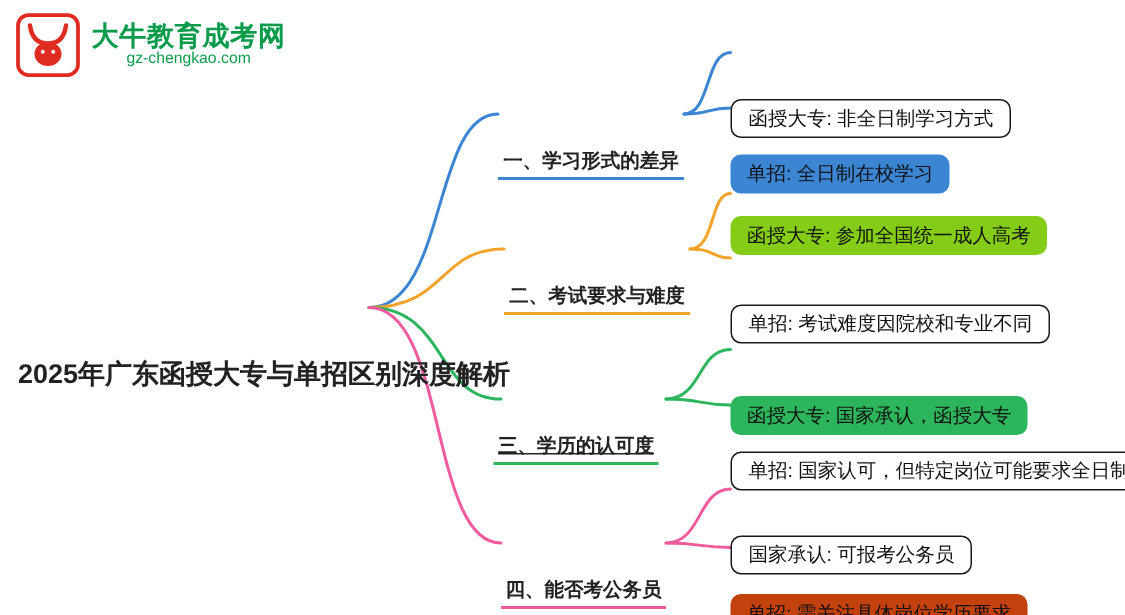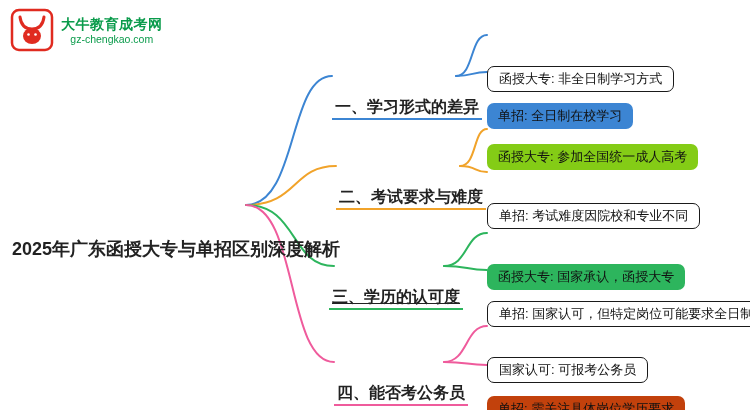--- a/index.html
+++ b/index.html
@@ -6,33 +6,33 @@
   #canvas{
     position:relative;width:750px;height:410px;background:#ffffff;overflow:hidden;
     font-family:"Liberation Sans","DejaVu Sans",sans-serif;
   }
   #connectors{position:absolute;left:0;top:0;width:750px;height:410px;}
   .node{position:absolute;white-space:nowrap;box-sizing:border-box;margin-top:44px;}
   .root-node{
     font-size:18px;font-weight:700;color:#222;line-height:18px;
   }
   .branch-node{
-    font-size:16px;font-weight:700;color:#222;line-height:22px;height:24px;
+    font-size:13px;font-weight:700;color:#222;line-height:22px;height:24px;
     border-bottom:2px solid #999;text-align:center;padding:0 3px;
   }
   .leaf{
     height:26px;display:flex;align-items:center;padding:0 11px;
     font-size:13px;color:#111;border-radius:7px;
   }
   .leaf.outline{background:#fff;border:1.5px solid #1a1a1a;}
   .leaf.filled{border:none;}
   .logo{position:absolute;left:10px;top:8px;display:flex;align-items:center;}
   .logo-icon{width:44px;height:44px;}
   .logo-text{margin-left:7px;}
-  .logo-title{font-size:14px;font-weight:700;letter-spacing:0.5px;line-height:18px;}
+  .logo-title{font-size:18px;font-weight:700;letter-spacing:0.5px;line-height:18px;}
   .logo-sub{font-size:10.5px;line-height:13px;}
 </style>
 </head>
 <body>
 
 <div id="canvas">
 
   <svg id="connectors" viewBox="0 0 750 410" fill="none" stroke-linecap="round">
 
     <path stroke-width="2" d="M246,205 C298,205 288,76 332,76" stroke="#3c85d3"></path>
@@ -76,16 +76,16 @@
 
   <div class="node leaf outline" style="left:487px;top:22px;">函授大专: 非全日制学习方式</div>
   <div class="node leaf filled" style="left: 487px; top: 59px; background-color: rgb(60, 133, 211);">单招: 全日制在校学习</div>
 
   <div class="node leaf filled" style="left: 487px; top: 100px; background-color: #84cc16;">函授大专: 参加全国统一成人高考</div>
   <div class="node leaf outline" style="left:487px;top:159px;">单招: 考试难度因院校和专业不同</div>
 
   <div class="node leaf filled" style="left: 487px; top: 220px; background-color: rgb(45, 181, 93);">函授大专: 国家承认，函授大专</div>
   <div class="node leaf outline" style="left:487px;top:257px;">单招: 国家认可，但特定岗位可能要求全日制</div>
 
-  <div class="node leaf outline" style="left:487px;top:313px;">国家认可: 可报考公务员</div>
+  <div class="node leaf outline" style="left:487px;top:313px;">国家承认: 可报考公务员</div>
   <div class="node leaf filled" style="left: 487px; top: 352px; background-color: #c2410c;">单招: 需关注具体岗位学历要求</div>
 
 </div>
 
 </body></html>

